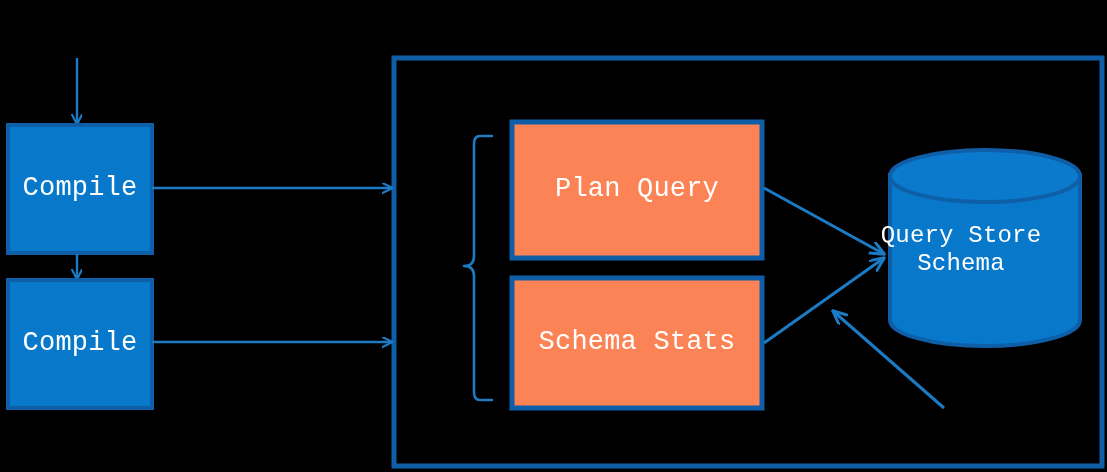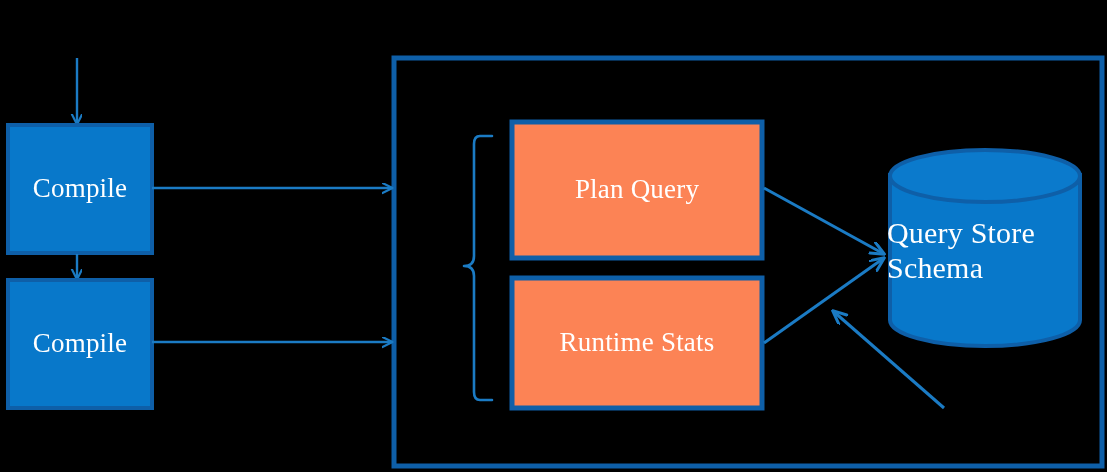--- a/index.html
+++ b/index.html
@@ -25,32 +25,33 @@
     width: 1107px;
     height: 472px;
     overflow: visible;
   }
   .node-label {
     position: absolute;
     display: flex;
     align-items: center;
     justify-content: center;
     color: #ffffff;
-    font-family: Liberation Serif, serif;
+    font-family: Liberation Mono, monospace;
     font-weight: 400;
     letter-spacing: 0.2px;
+    text-align: center;
     line-height: 1.18;
     pointer-events: none;
     white-space: pre-line;
   }
   .lbl-compile   { left: 8px;   top: 125px; width: 144px; height: 128px; font-size: 27px; }
   .lbl-execute   { left: 8px;   top: 280px; width: 144px; height: 128px; font-size: 27px; }
   .lbl-planstore { left: 512px; top: 122px; width: 250px; height: 136px; font-size: 27px; }
   .lbl-runtime   { left: 512px; top: 278px; width: 250px; height: 130px; font-size: 27px; }
-  .lbl-cylinder  { left: 866px; top: 175px; width: 190px; height: 150px; font-size: 30px; }
+  .lbl-cylinder  { left: 866px; top: 175px; width: 190px; height: 150px; font-size: 24px; }
 </style>
 </head>
 <body>
 
 <div id="canvas">
 
   <svg class="layer" viewBox="0 0 1107 472" xmlns="http://www.w3.org/2000/svg">
 
     <defs>
       <marker id="arrowThin" markerWidth="12" markerHeight="12" refX="10.5" refY="5" orient="auto" markerUnits="userSpaceOnUse">
@@ -104,18 +105,18 @@
     </g>
 
   </svg>
 
   <div class="node-label lbl-compile">Compile</div>
 
   <div class="node-label lbl-execute">Compile</div>
 
   <div class="node-label lbl-planstore">Plan Query</div>
 
-  <div class="node-label lbl-runtime">Runtime Stats</div>
+  <div class="node-label lbl-runtime">Schema Stats</div>
 
   <div class="node-label lbl-cylinder">Query Store
 Schema</div>
 
 </div>
 
 </body></html>

